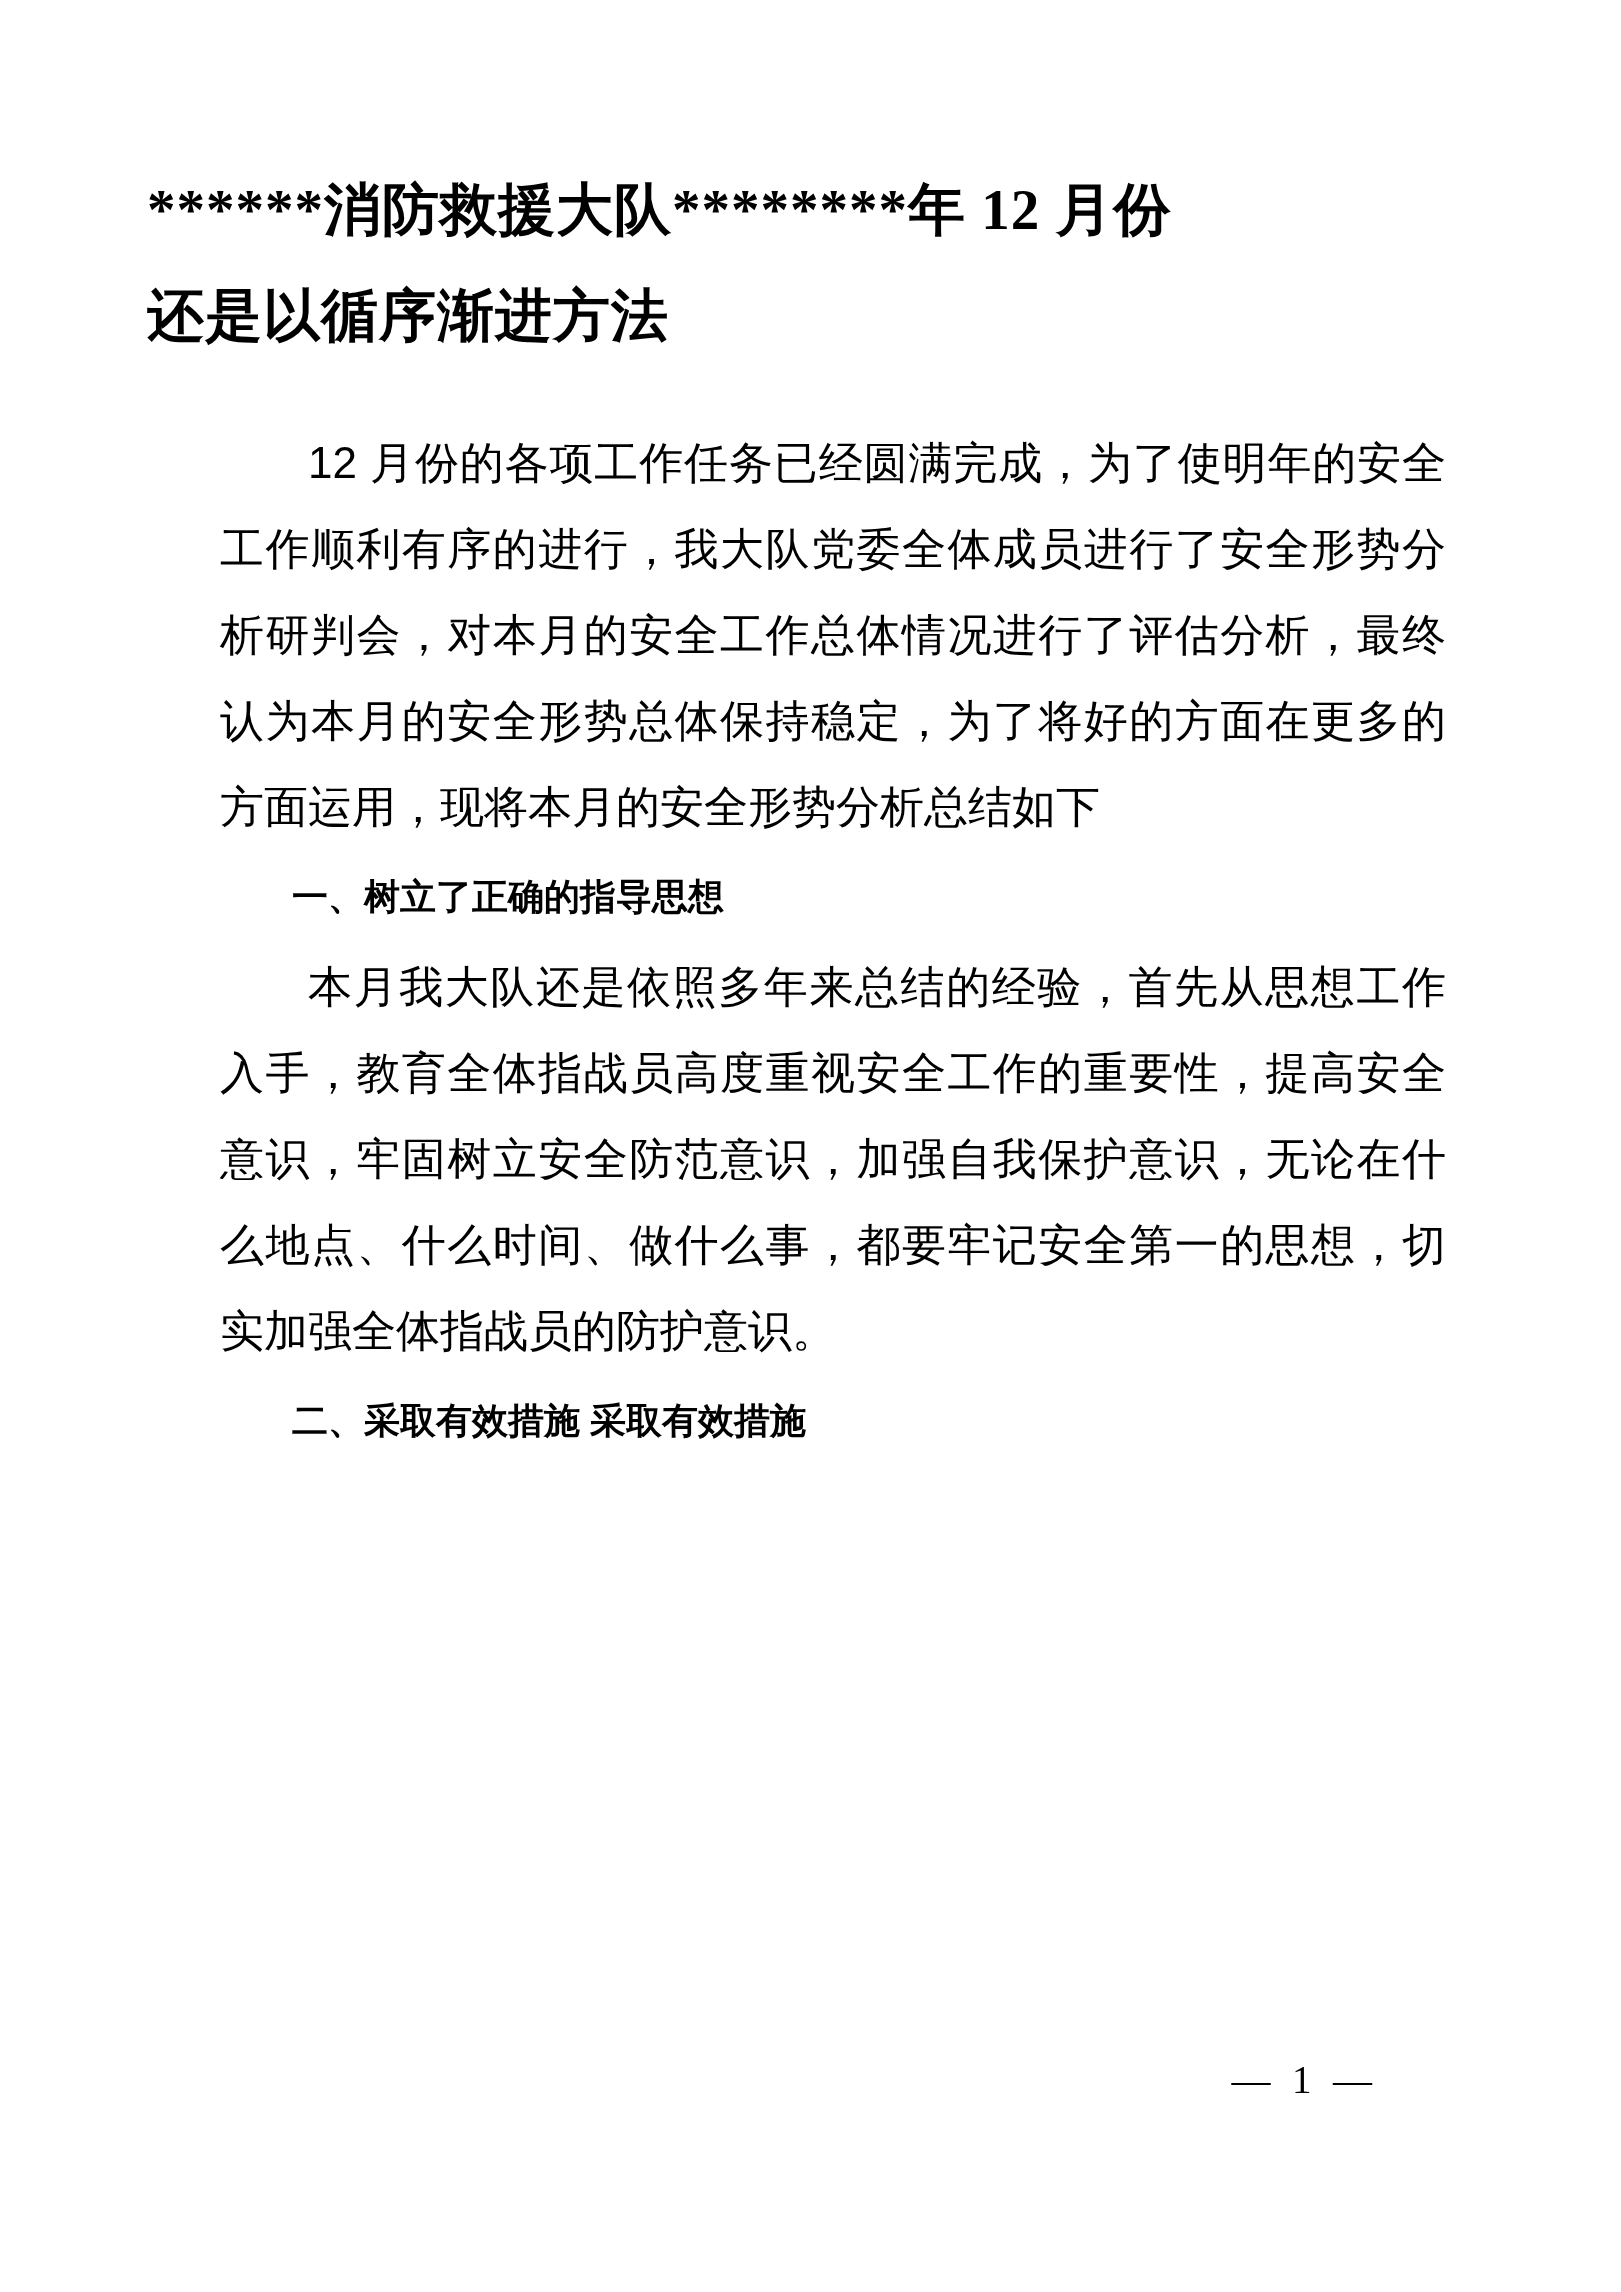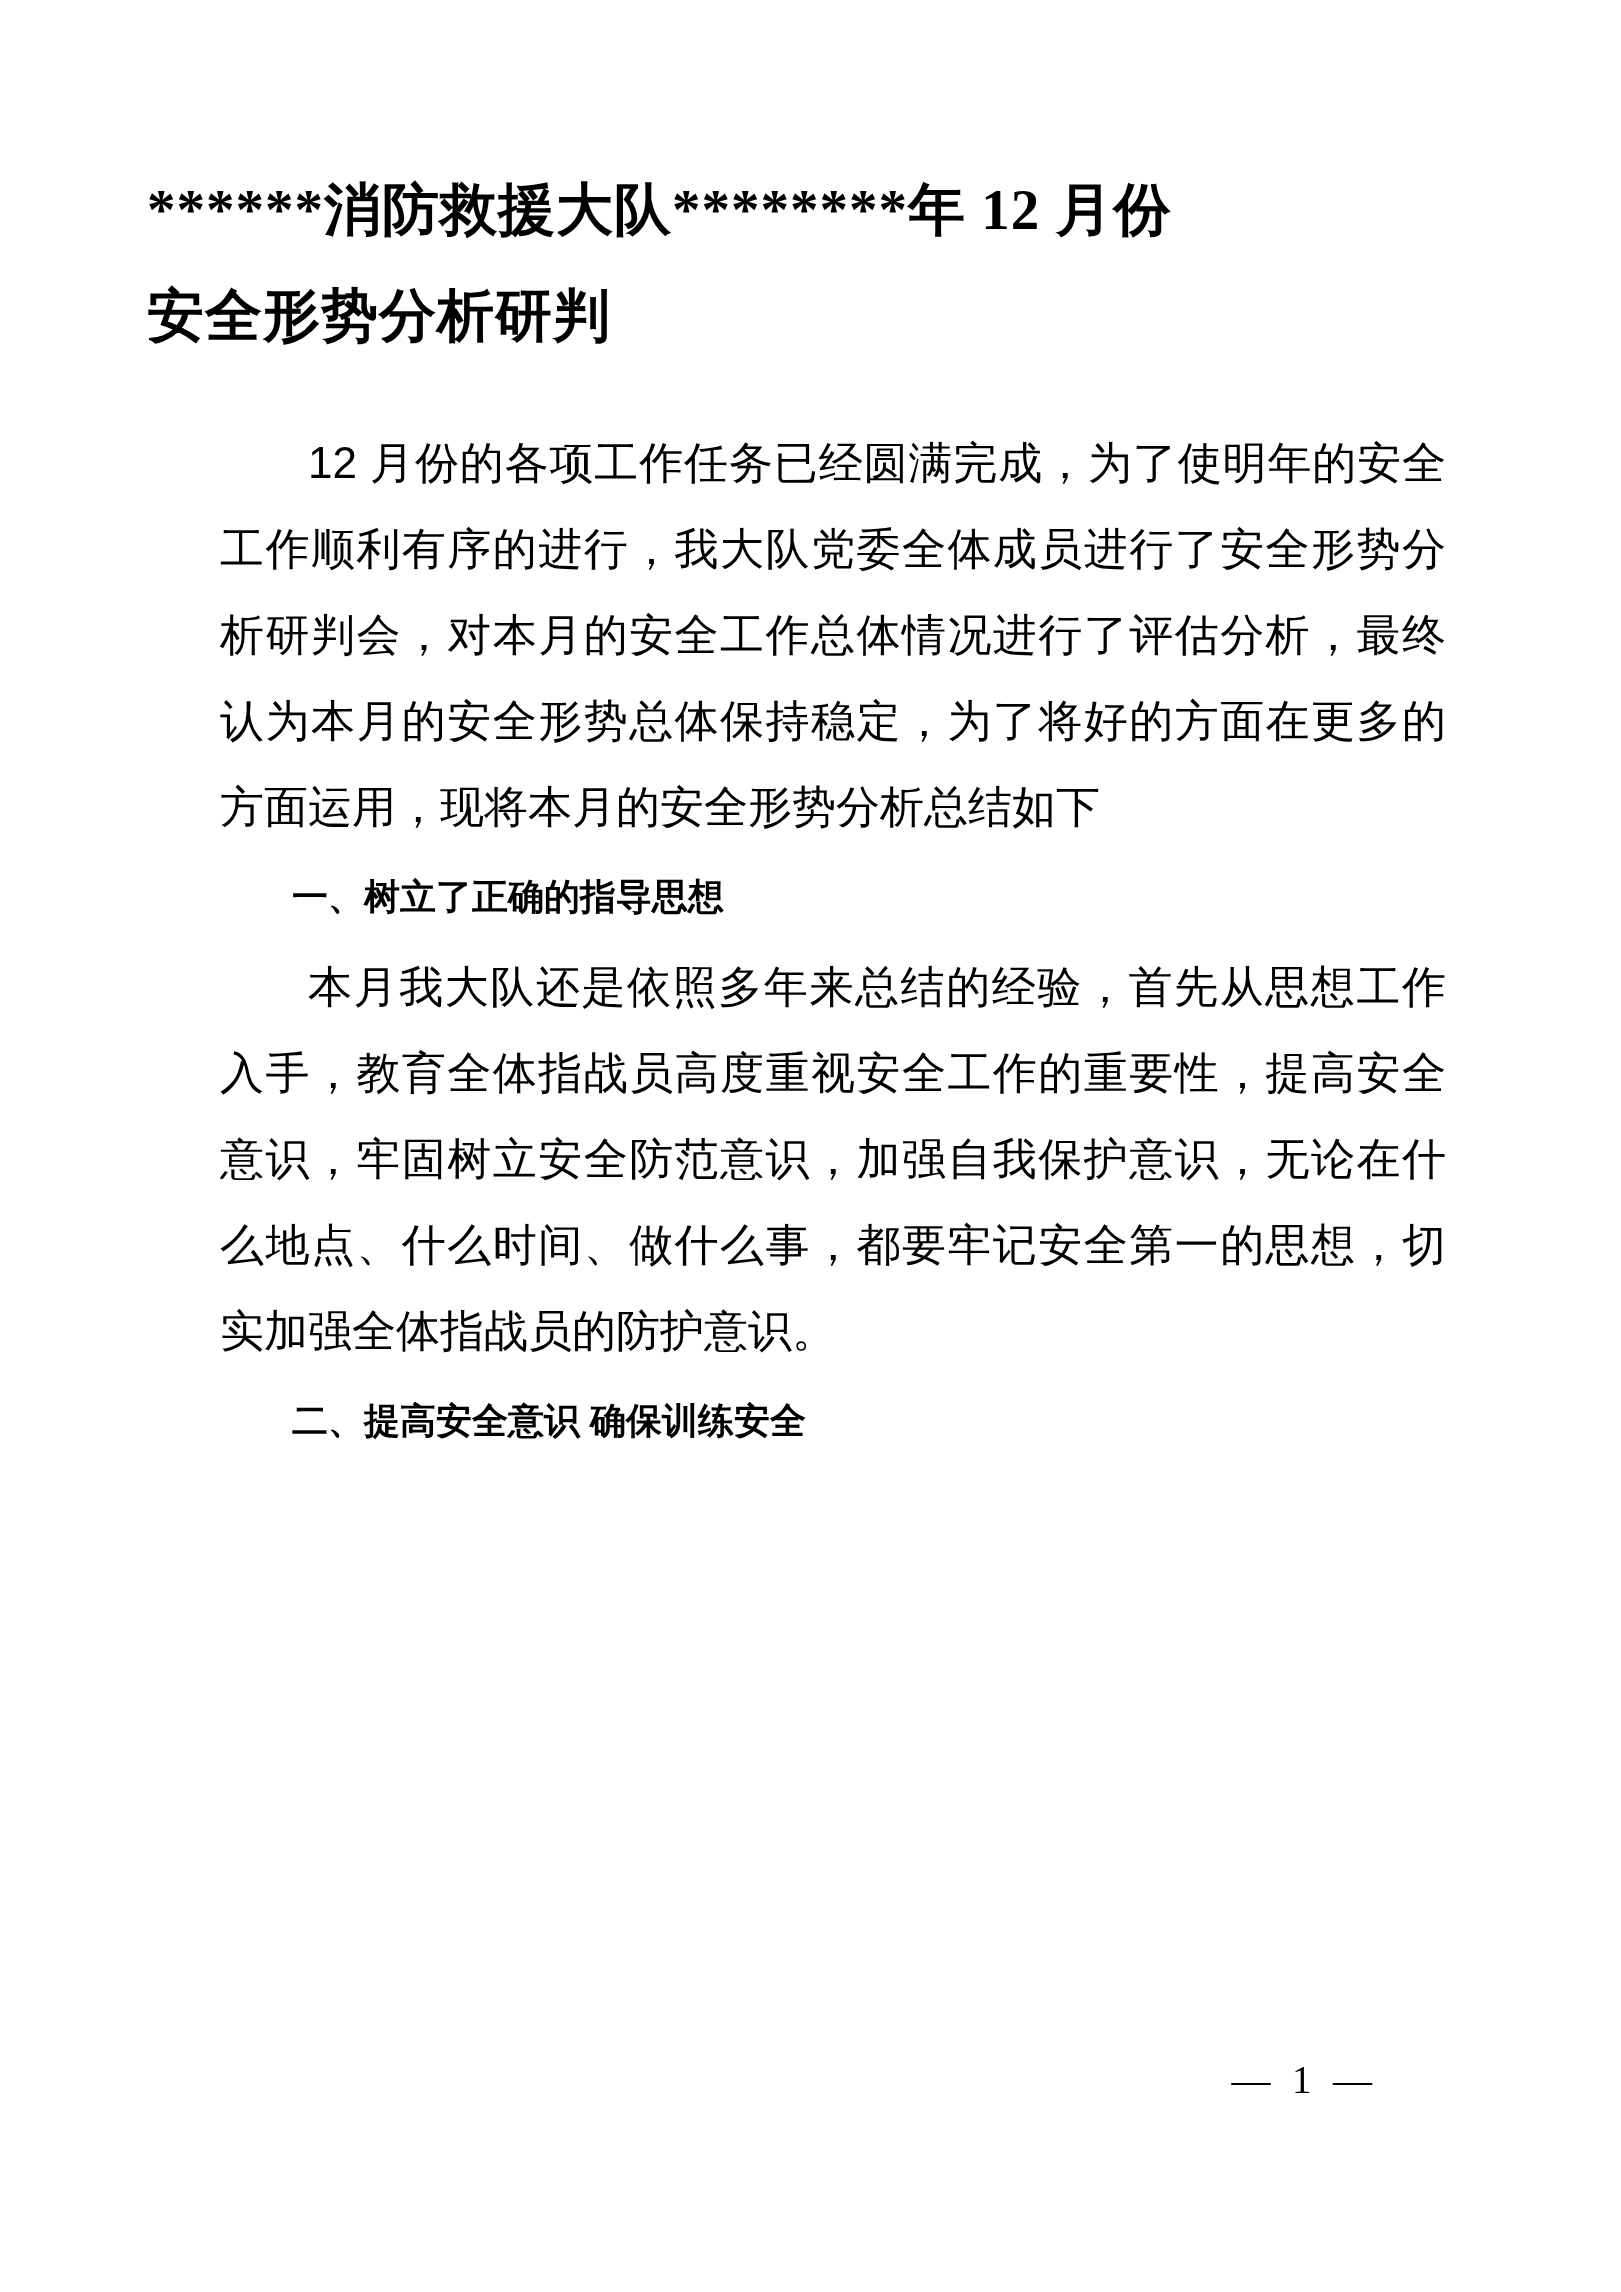--- a/index.html
+++ b/index.html
@@ -53,26 +53,26 @@
     white-space: nowrap;
   }
 </style>
 </head>
 <body>
 
 <div class="page">
 
   <div class="doc-title">
     <div>******消防救援大队********年 12 月份</div>
-    <div>安全形势分析研判</div>
+    <div>还是以循序渐进方法</div>
   </div>
 
   <div class="doc-body">
     <p>12 月份的各项工作任务已经圆满完成，为了使明年的安全工作顺利有序的进行，我大队党委全体成员进行了安全形势分析研判会，对本月的安全工作总体情况进行了评估分析，最终认为本月的安全形势总体保持稳定，为了将好的方面在更多的方面运用，现将本月的安全形势分析总结如下</p>
     <p class="section-heading">一、树立了正确的指导思想</p>
     <p>本月我大队还是依照多年来总结的经验，首先从思想工作入手，教育全体指战员高度重视安全工作的重要性，提高安全意识，牢固树立安全防范意识，加强自我保护意识，无论在什么地点、什么时间、做什么事，都要牢记安全第一的思想，切实加强全体指战员的防护意识。</p>
-    <p class="section-heading">二、提高安全意识 确保训练安全</p>
+    <p class="section-heading">二、采取有效措施 采取有效措施</p>
   </div>
 
   <div class="page-footer">— 1 —</div>
 
 </div>
 
 
 </body></html>

